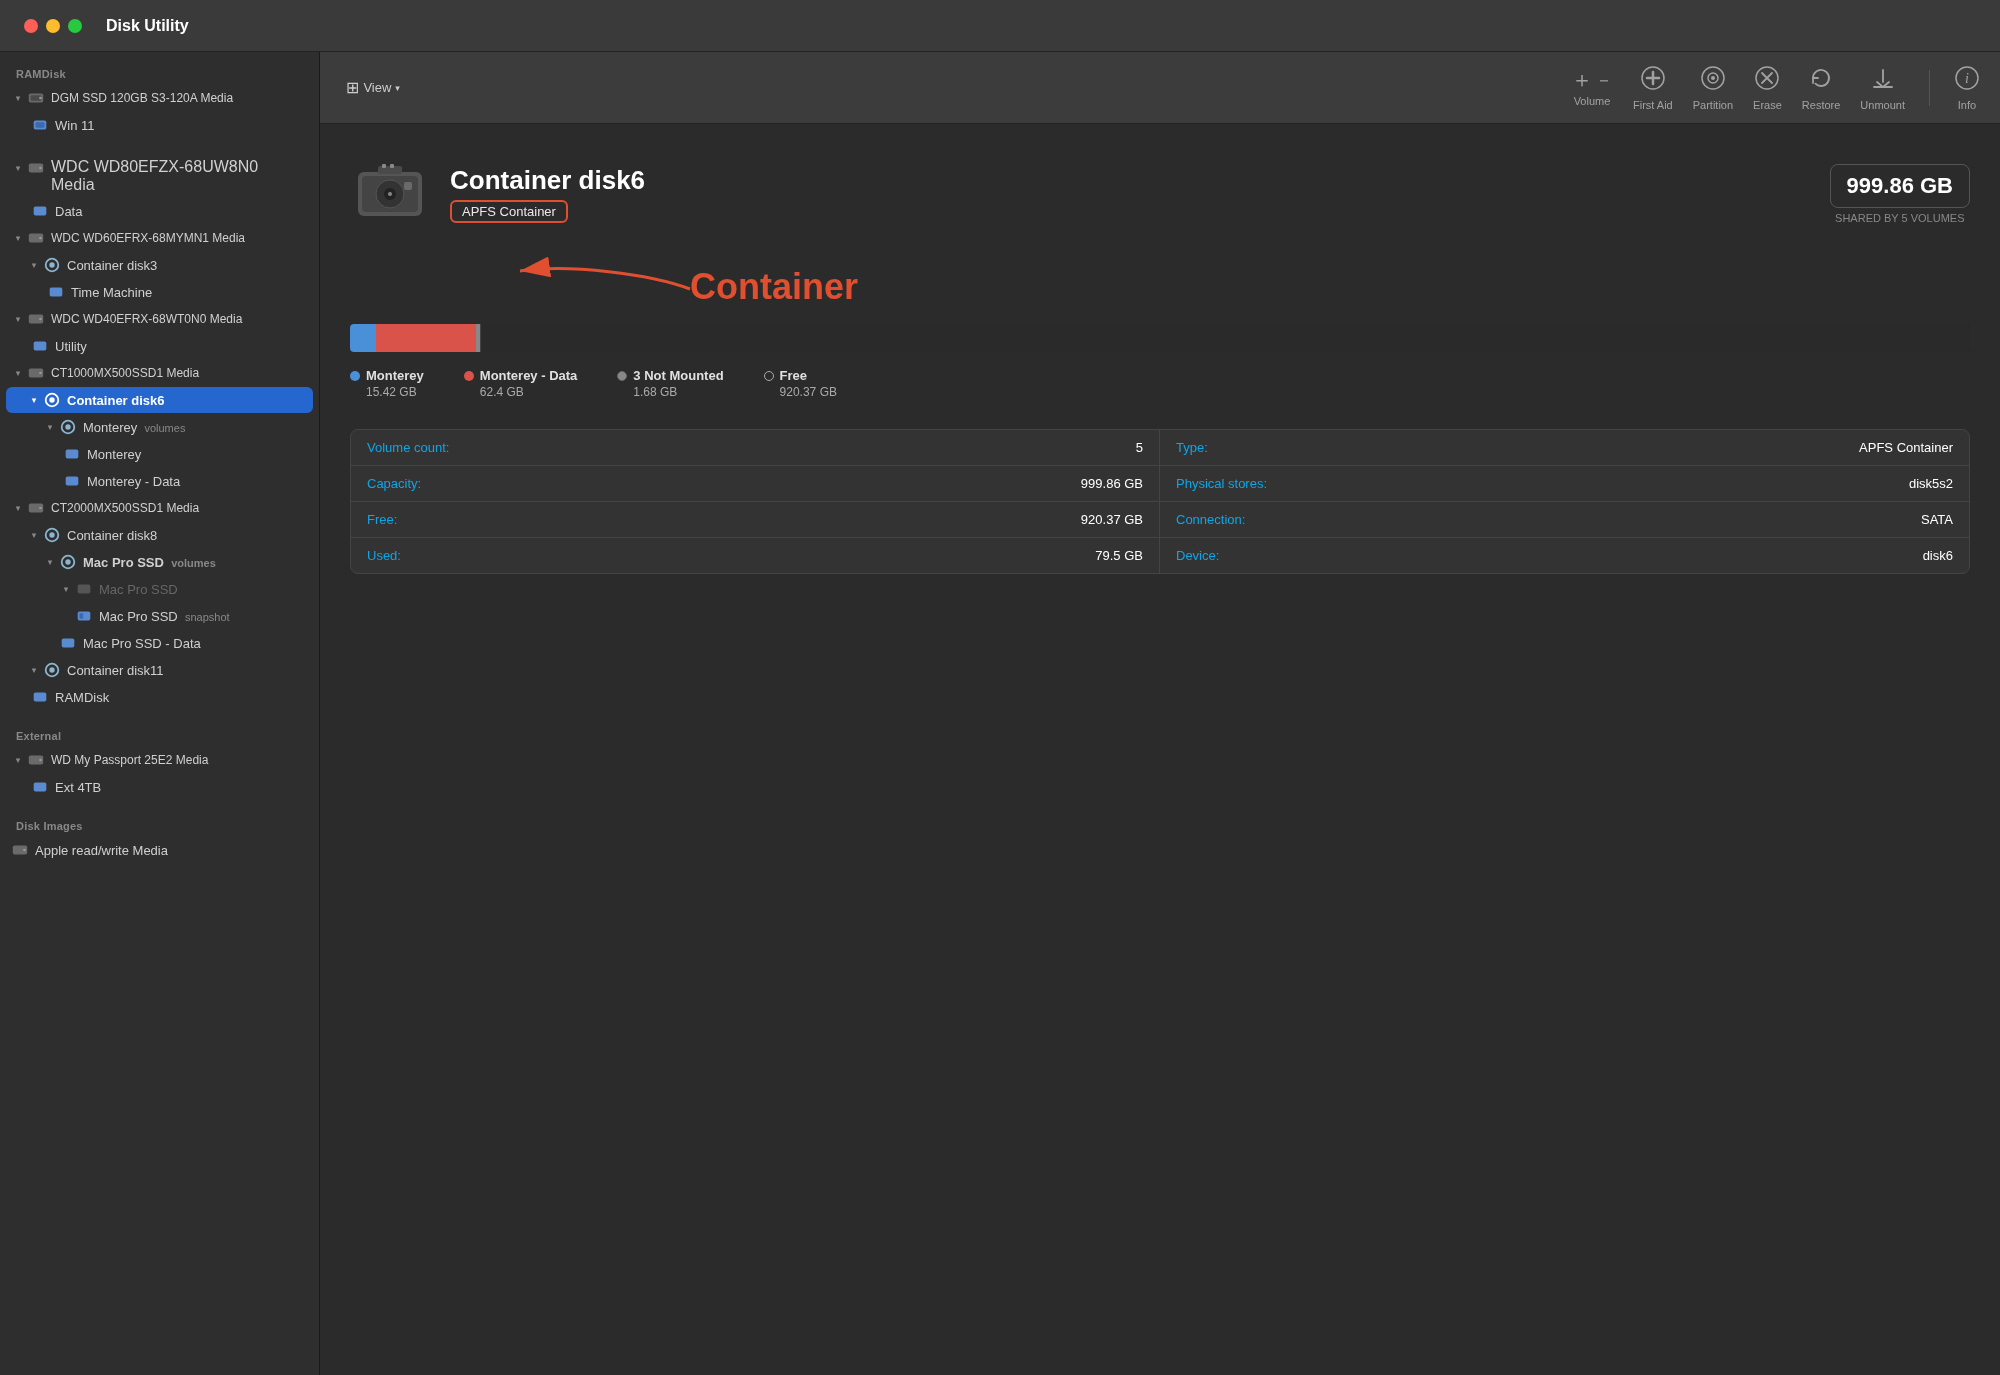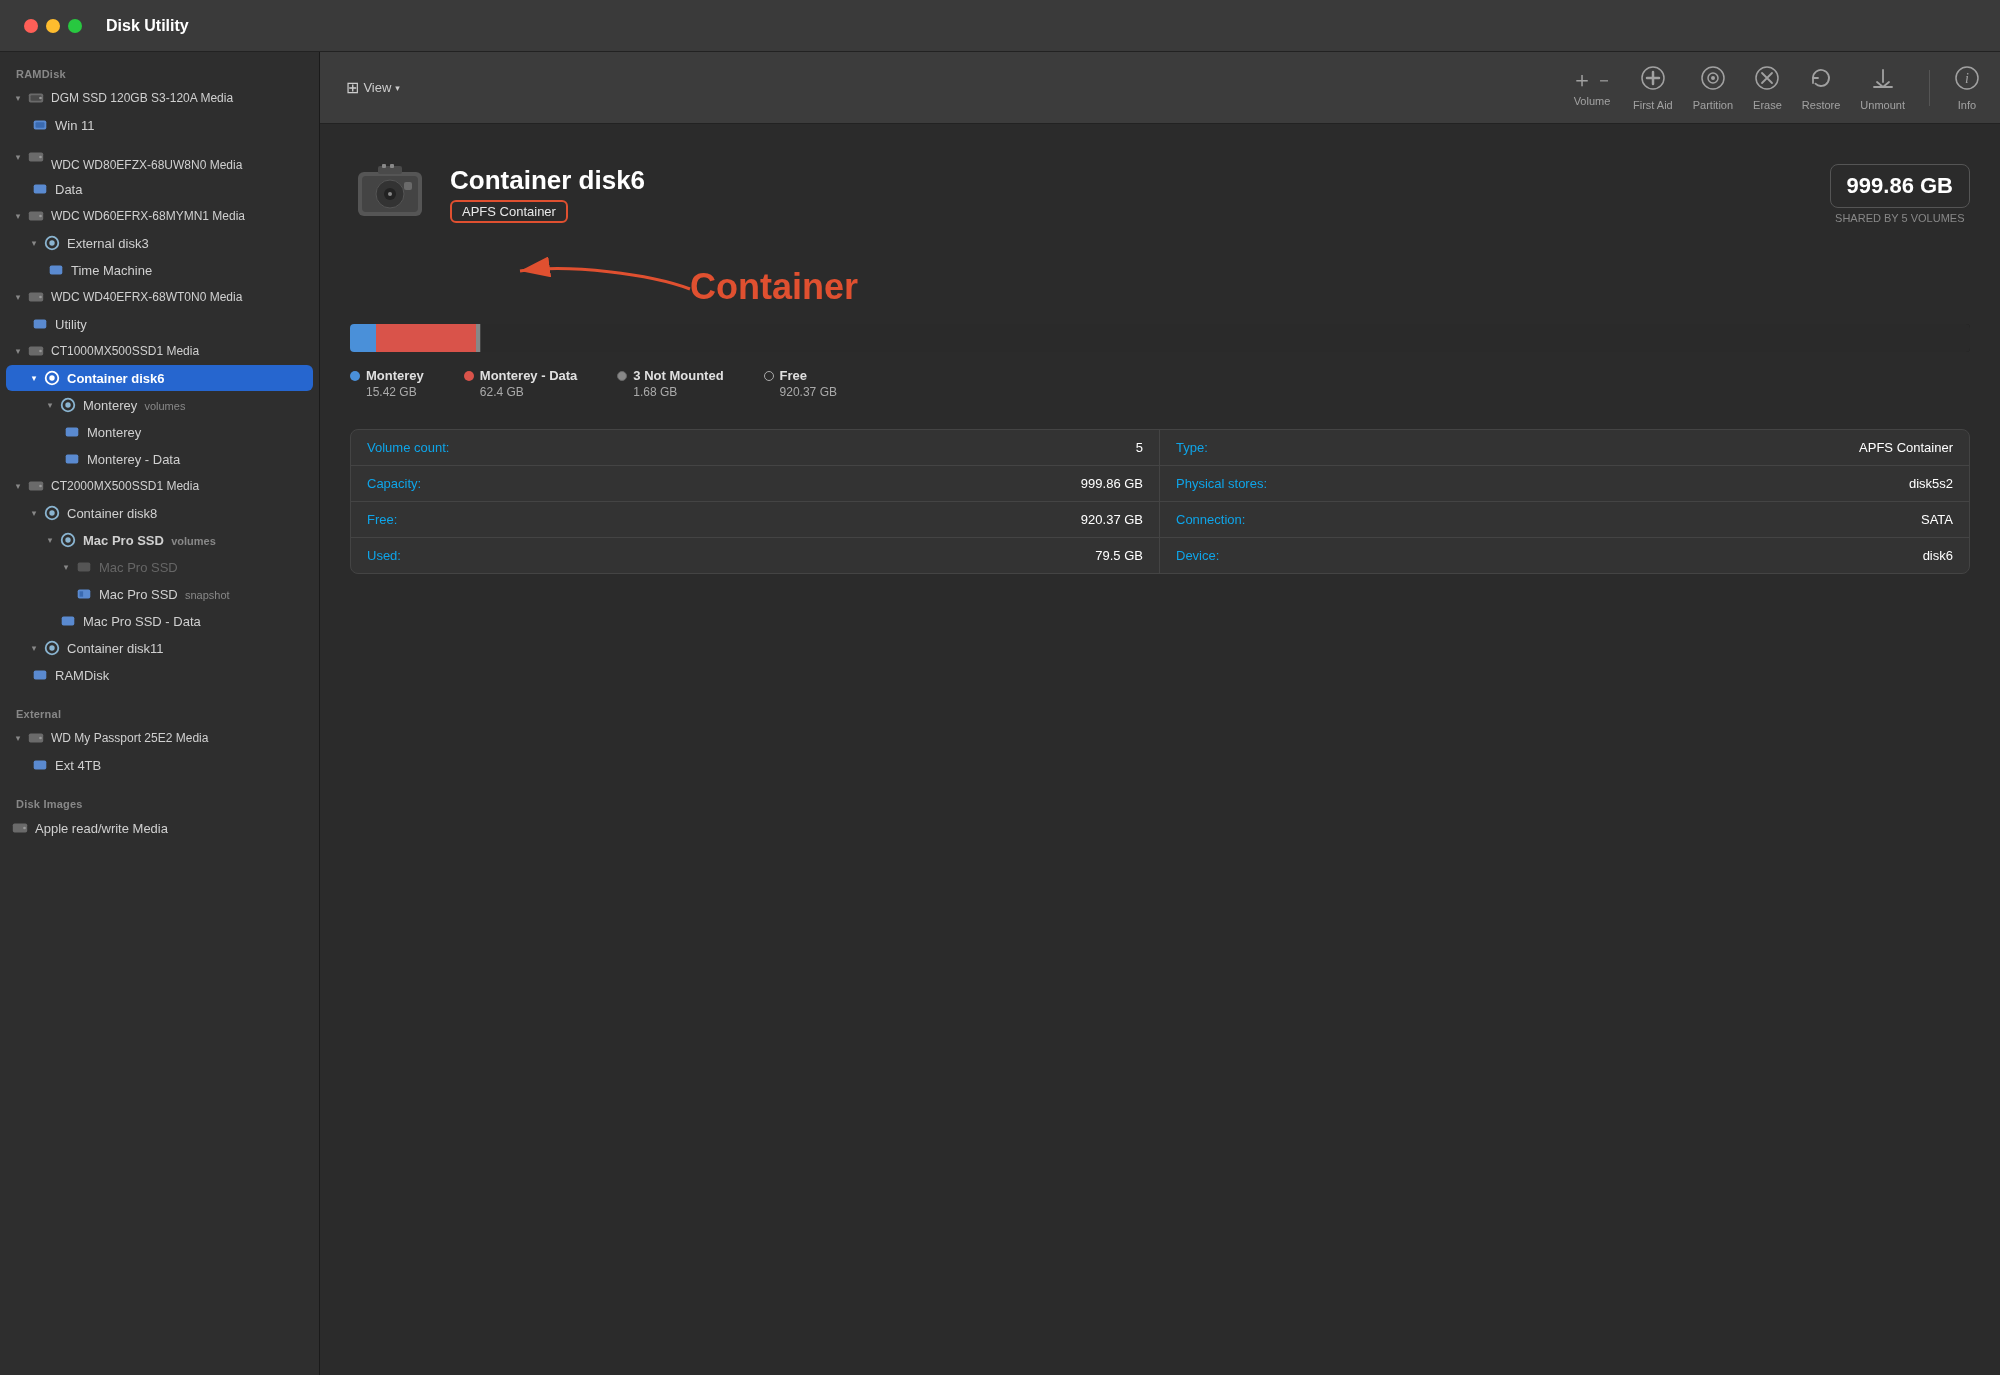--- a/index.html
+++ b/index.html
@@ -368,21 +368,21 @@
 
     <div class="sidebar-item">
       <span class="indent" style="width:4px"></span>
       <span class="chevron">▾</span>
       <span class="disk-icon">
         <svg viewBox="0 0 20 20" fill="none">
             <rect x="2" y="5" width="16" height="10" rx="2" fill="#6a6a6a"></rect>
             <circle cx="15" cy="10" r="1.5" fill="#999"></circle>
           </svg>
       </span>
-      <span style="font-size:12px;margin-top:16px;">WDC WD80EFZX-68UW8N0 Media</span>
+      <span style="font-size:16px;margin-top:16px;">WDC WD80EFZX-68UW8N0 Media</span>
     </div>
     <div class="sidebar-item">
       <span class="indent" style="width:24px"></span>
       <span class="disk-icon">
         <svg viewBox="0 0 20 20" fill="none">
             <rect x="3" y="5" width="14" height="10" rx="2" fill="#5a8ad0"></rect>
           </svg>
       </span>
       <span>Data</span>
     </div>
@@ -400,21 +400,21 @@
     </div>
     <div class="sidebar-item">
       <span class="indent" style="width:20px"></span>
       <span class="chevron">▾</span>
       <span class="disk-icon">
         <svg viewBox="0 0 20 20" fill="none">
             <circle cx="10" cy="10" r="7" stroke="#8ab4d0" stroke-width="2" fill="none"></circle>
             <circle cx="10" cy="10" r="3" fill="#8ab4d0"></circle>
           </svg>
       </span>
-      <span>External disk3</span>
+      <span>Container disk3</span>
     </div>
     <div class="sidebar-item">
       <span class="indent" style="width:40px"></span>
       <span class="disk-icon">
         <svg viewBox="0 0 20 20" fill="none">
             <rect x="3" y="5" width="14" height="10" rx="2" fill="#5a8ad0"></rect>
           </svg>
       </span>
       <span>Time Machine</span>
     </div>

